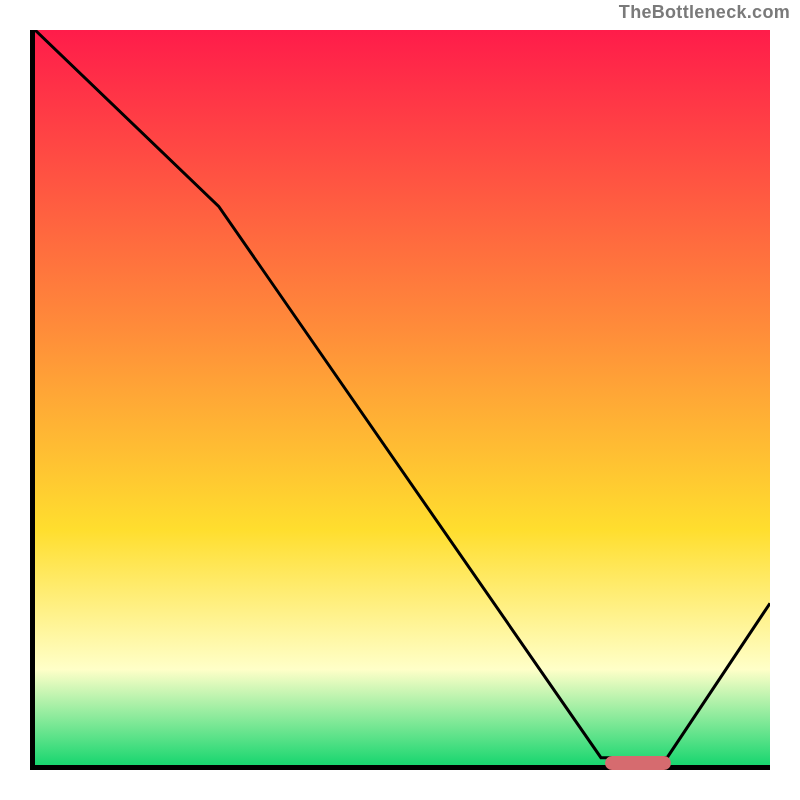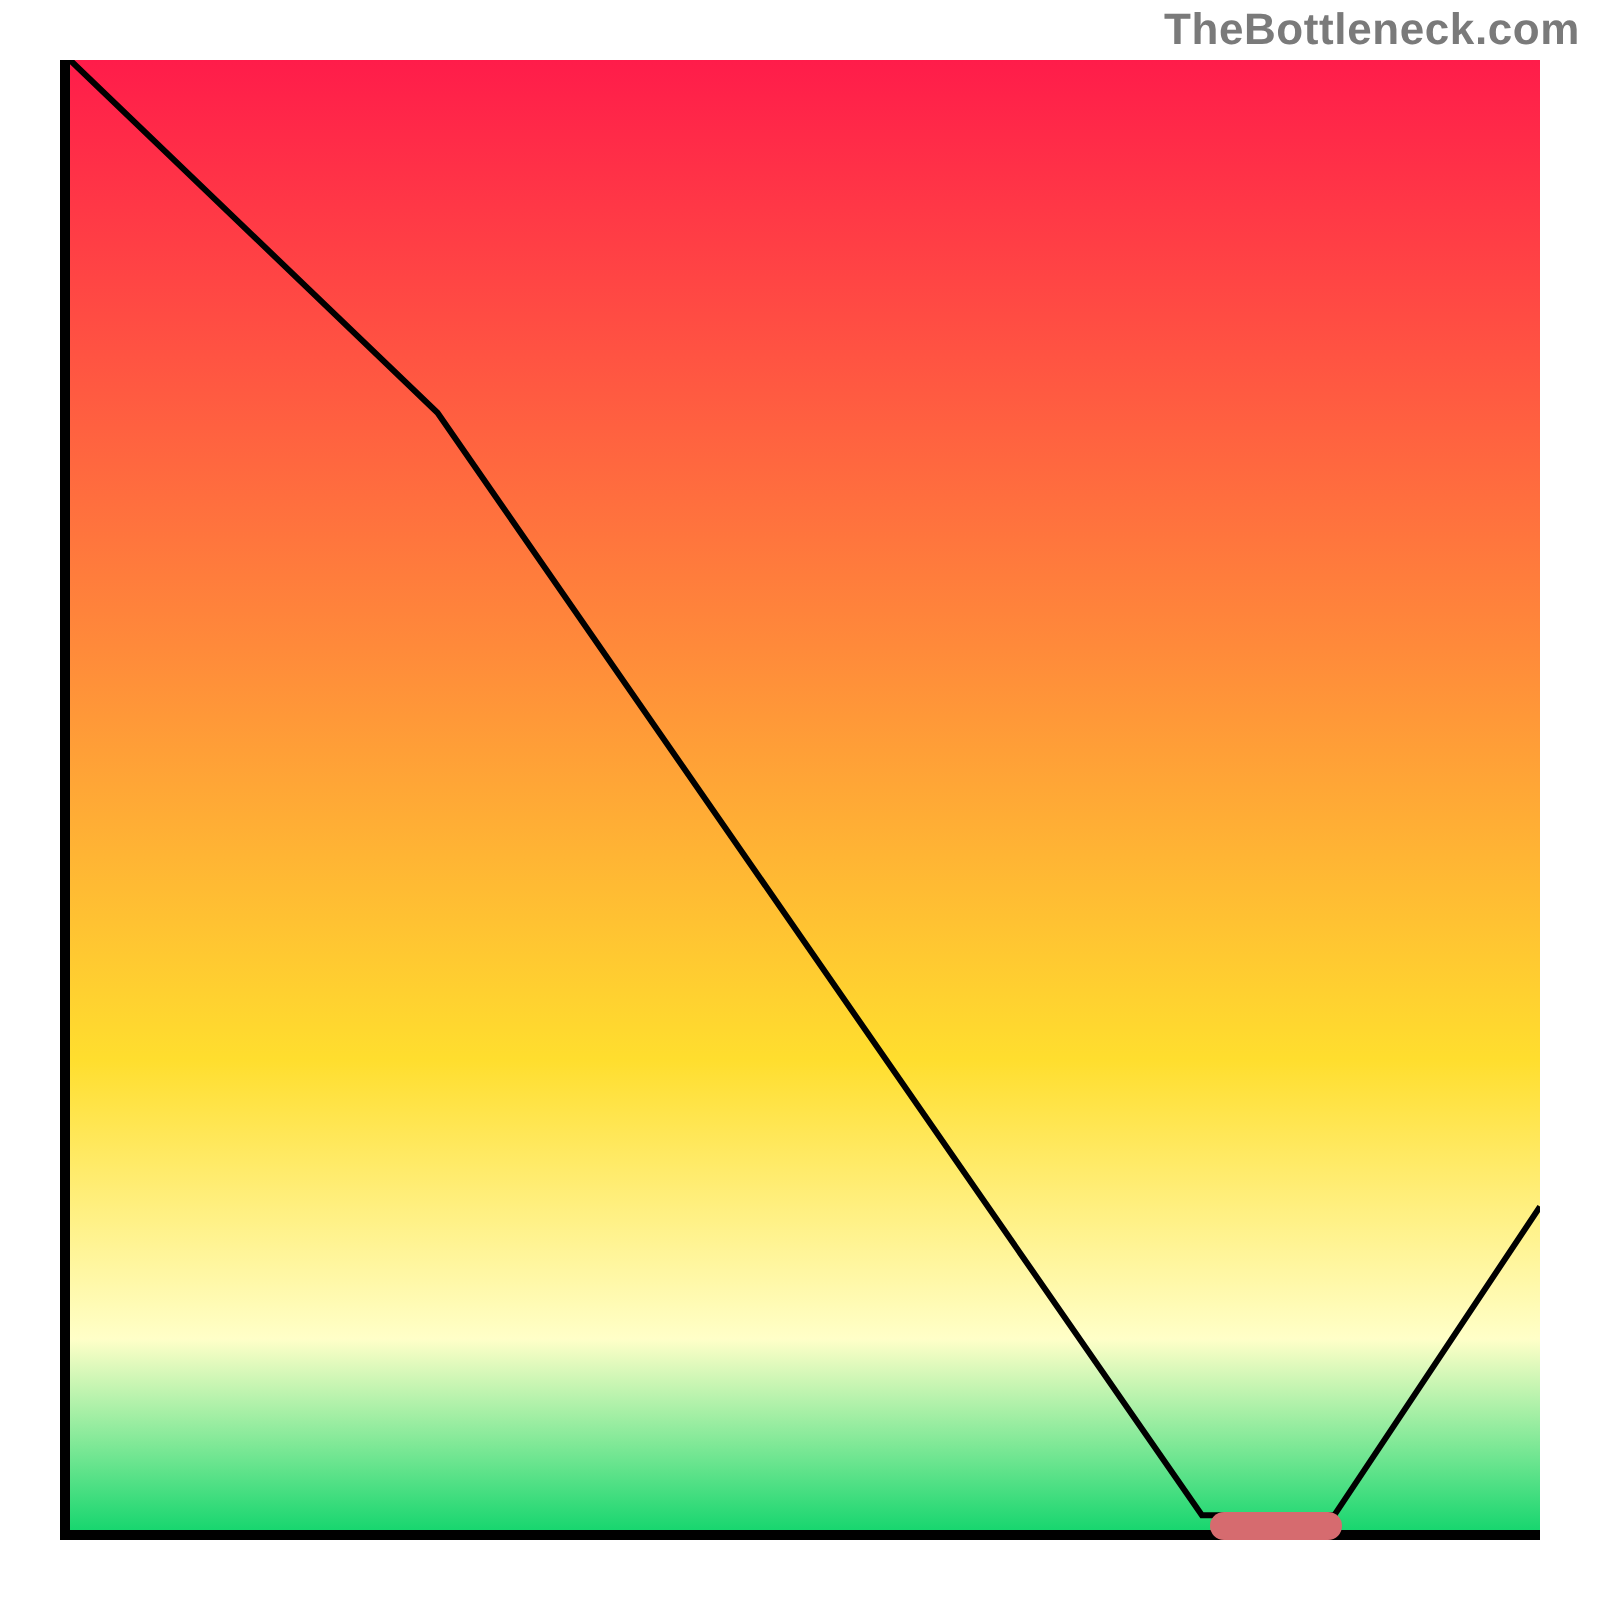--- a/index.html
+++ b/index.html
@@ -8,21 +8,21 @@
     height: 800px;
     background: #fff;
     font-family: Arial, Helvetica, sans-serif;
     position: relative;
     overflow: hidden;
   }
   .attribution {
     position: absolute;
     top: 2px;
     right: 10px;
-    font-size: 22px;
+    font-size: 18px;
     font-weight: 600;
     color: #7a7a7a;
     letter-spacing: 0.3px;
   }
   .plot-frame {
     position: absolute;
     left: 30px;
     top: 30px;
     width: 740px;
     height: 740px;

